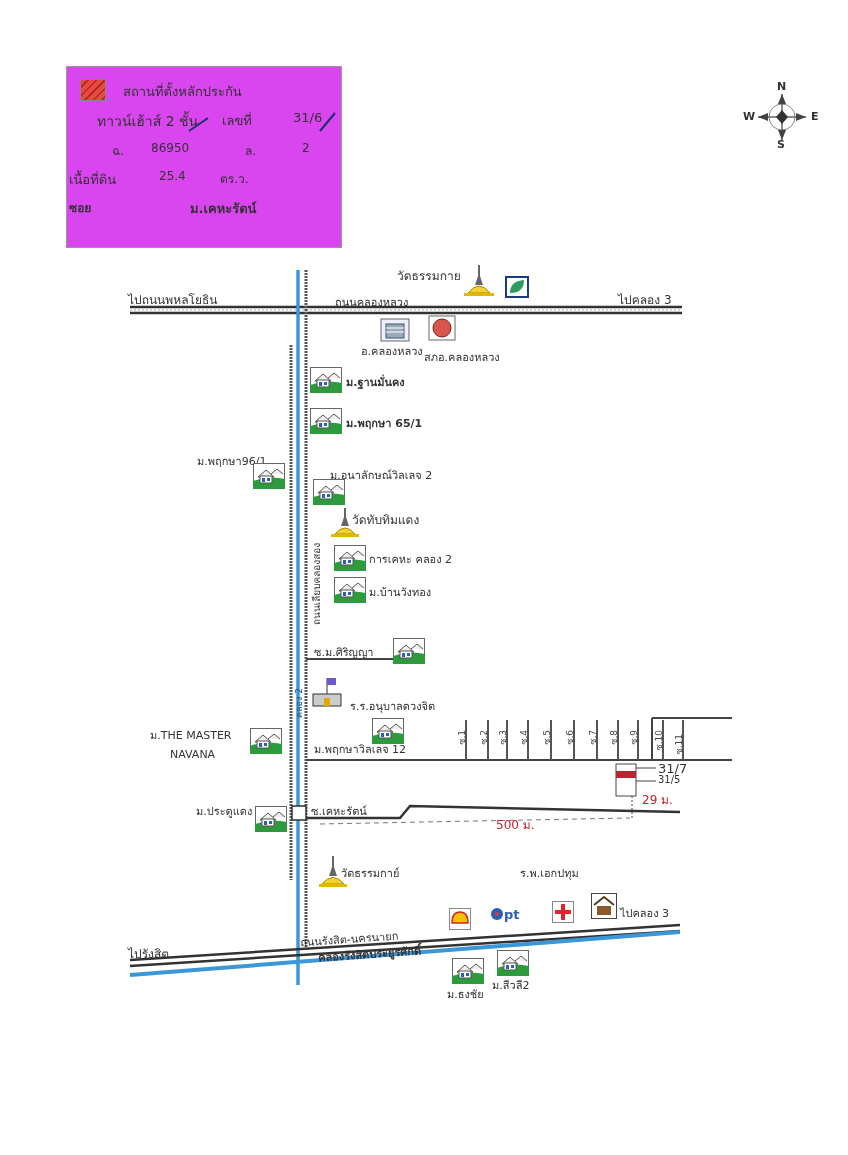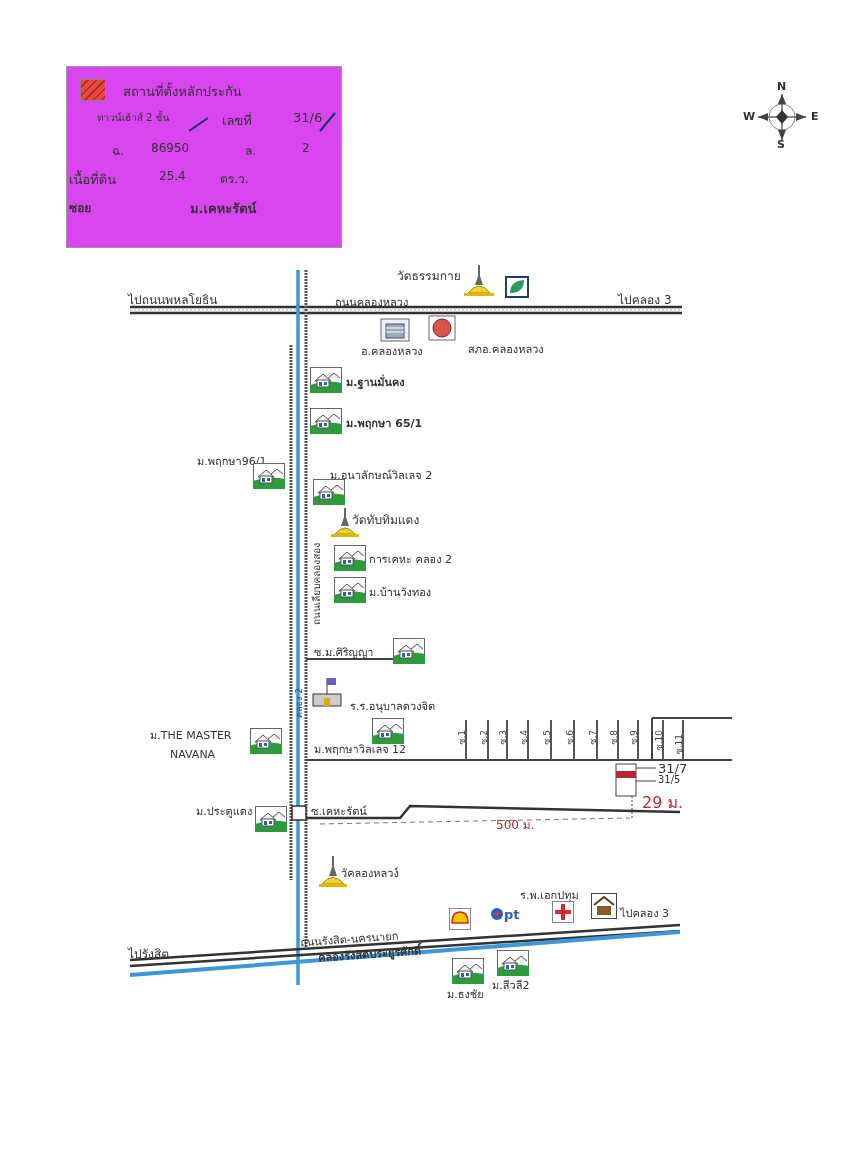--- a/index.html
+++ b/index.html
@@ -16,21 +16,21 @@
   .icon{position:absolute;}
   .vtext{position:absolute;font-size:10px;color:#333;writing-mode:vertical-rl;transform:rotate(180deg);white-space:nowrap;}
   .soi{position:absolute;font-size:9px;color:#444;writing-mode:vertical-rl;transform:rotate(180deg);white-space:nowrap;}
 </style>
 </head>
 <body>
 
 <div class="abs legend">
   <div class="swatch"></div>
   <div class="t" style="left:56px;top:14px;font-size:13px;">สถานที่ตั้งหลักประกัน</div>
-  <div class="t" style="left:30px;top:43px;font-size:10px;">ทาวน์เฮ้าส์ 2 ชั้น</div>
+  <div class="t" style="left:30px;top:43px;font-size:14px;">ทาวน์เฮ้าส์ 2 ชั้น</div>
   <div class="t" style="left:155px;top:43px;font-size:13px;">เลขที่</div>
   <div class="t" style="left:226px;top:43px;font-size:13px;">31/6</div>
   <svg width="274" height="180">
     <path d="M122 64 L141 51" stroke="#1d2f6e" stroke-width="2" fill="none"></path>
     <path d="M253 64 L268 46" stroke="#1d2f6e" stroke-width="2" fill="none"></path>
   </svg>
   <div class="t" style="left:45px;top:74px;">ฉ.</div>
   <div class="t" style="left:84px;top:74px;">86950</div>
   <div class="t" style="left:178px;top:74px;">ล.</div>
   <div class="t" style="left:235px;top:74px;">2</div>
@@ -157,21 +157,21 @@
     </svg>
 </div>
 
 <div class="icon" style="left:428px;top:315px;">
   <svg width="28" height="26">
       <rect x="1" y="1" width="26" height="24" fill="#fff" stroke="#666"></rect>
       <circle cx="14" cy="13" r="9" fill="#d9564f" stroke="#7a1d18"></circle>
     </svg>
 </div>
 <div class="lbl" style="left:345px;top:342px;margin-left:16px;">อ.คลองหลวง</div>
-<div class="lbl" style="left:424px;top:340px;margin-left:44px;">สภอ.คลองหลวง</div>
+<div class="lbl" style="left:424px;top:348px;">สภอ.คลองหลวง</div>
 
 <div class="icon house" style="left:310px;top:367px;">
     <svg width="32" height="26">
       <rect x="0.5" y="0.5" width="31" height="25" fill="#fff" stroke="#666"></rect>
       <path d="M0 26 L0 18 Q16 12 32 16 L32 26 Z" fill="#2e9a3e"></path>
       <path d="M5 14 L13 7 L21 14 Z" fill="#eee" stroke="#555"></path>
       <rect x="7" y="13" width="12" height="7" fill="#fff" stroke="#555"></rect>
       <rect x="9" y="15" width="3" height="4" fill="#2b5fb8"></rect>
       <rect x="14" y="15" width="3" height="3" fill="#2b5fb8"></rect>
       <path d="M18 11 L24 6 L30 11" stroke="#555" fill="#eee"></path>
@@ -317,33 +317,33 @@
       <rect x="9" y="15" width="3" height="4" fill="#2b5fb8"></rect>
       <rect x="14" y="15" width="3" height="3" fill="#2b5fb8"></rect>
       <path d="M18 11 L24 6 L30 11" stroke="#555" fill="#eee"></path>
     </svg>
   </div>
 <div class="lbl" style="left:311px;top:802px;">ซ.เคหะรัตน์</div>
 
 <div class="lbl red" style="left:496px;top:815px;font-size:12px;">500 ม.</div>
 <div class="lbl" style="left:658px;top:761px;font-size:13px;">31/7</div>
 <div class="lbl" style="left:658px;top:774px;font-size:10px;text-align:right;">31/5</div>
-<div class="lbl red" style="left:642px;top:790px;font-size:16px;">29 ม.</div>
+<div class="lbl red" style="left:642px;top:790px;font-size:12px;">29 ม.</div>
 
 <div class="icon" style="left:318px;top:856px;">
   <svg width="30" height="32">
       <line x1="15" y1="0" x2="15" y2="14" stroke="#333" stroke-width="1.5"></line>
       <polygon points="15,8 11,20 19,20" fill="#666"></polygon>
       <path d="M4 28 Q15 15 26 28 Z" fill="#f2d233" stroke="#aa8a00"></path>
       <rect x="1" y="28" width="28" height="3" fill="#e0b800"></rect>
     </svg>
 </div>
-<div class="lbl" style="left:341px;top:864px;">วัคลองหลวง์</div>
-
-<div class="lbl" style="left:520px;top:886px;">ร.พ.เอกปทุม</div>
+<div class="lbl" style="left:341px;top:864px;">วัดธรรมกาย์</div>
+
+<div class="lbl" style="left:520px;top:864px;">ร.พ.เอกปทุม</div>
 <div class="icon" style="left:449px;top:908px;">
   <svg width="22" height="22">
       <rect x="0.5" y="0.5" width="21" height="21" fill="#fff" stroke="#888"></rect>
       <path d="M3 15 Q3 4 11 4 Q19 4 19 15 Z" fill="#f5c400" stroke="#d7261c" stroke-width="1.5"></path>
     </svg>
 </div>
 <div class="icon" style="left:490px;top:905px;">
   <svg width="32" height="18">
       <circle cx="7" cy="9" r="6" fill="#2b5fb8"></circle>
       <circle cx="7" cy="9" r="2" fill="#e33"></circle>

